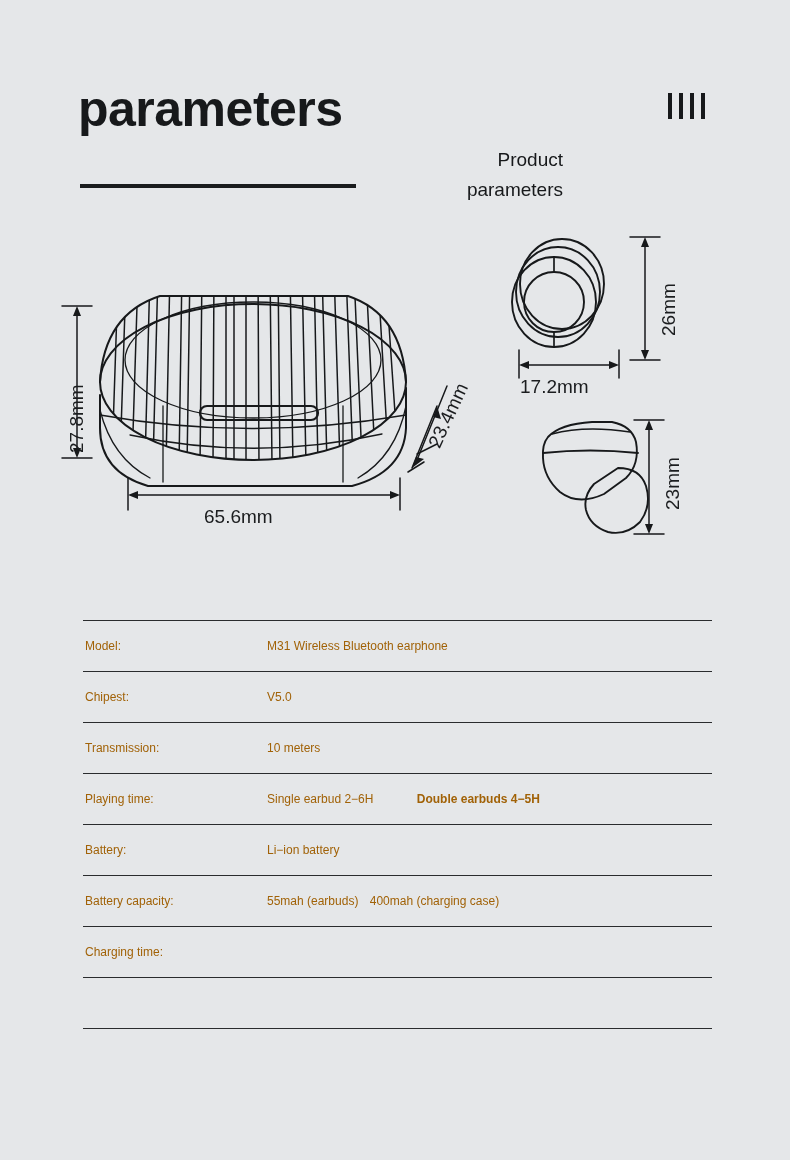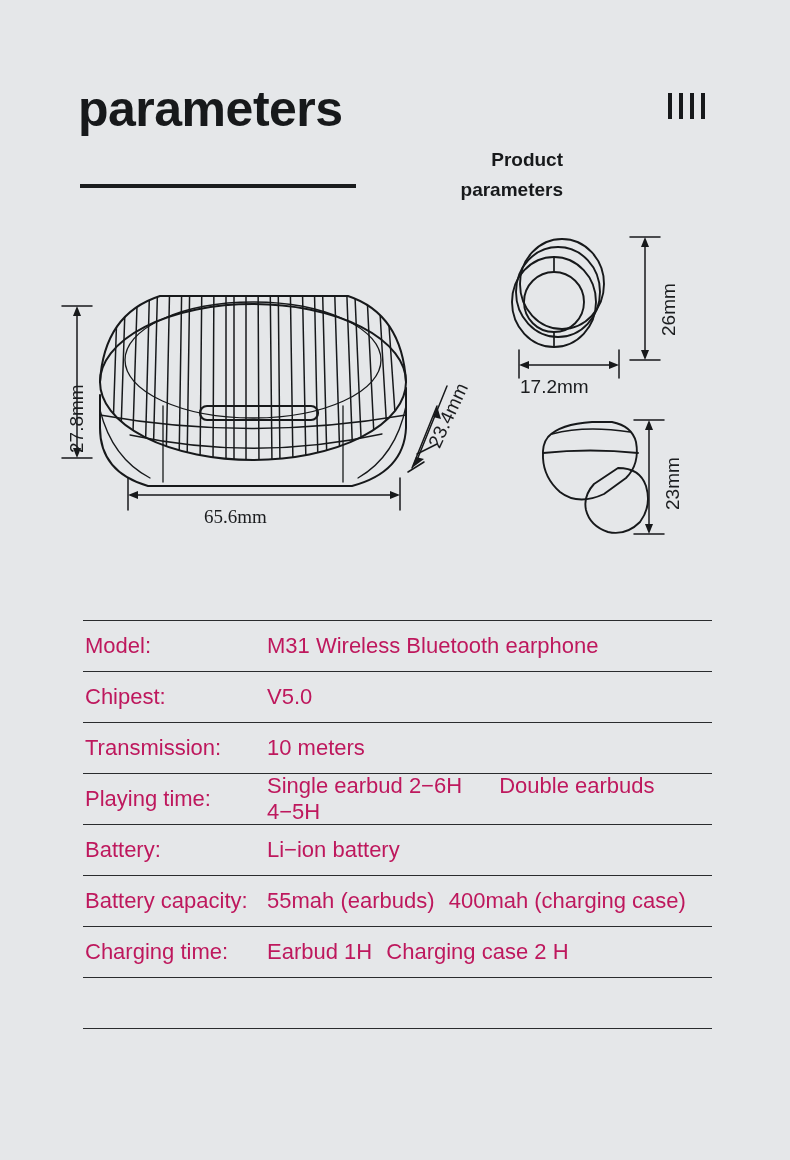--- a/index.html
+++ b/index.html
@@ -53,21 +53,21 @@
     height: 26px;
     background: #17191b;
   }
   .header-sub {
     position: absolute;
     right: 78px;
     top: 145px;
     width: 220px;
     text-align: right;
     font-size: 19px;
-    font-weight: 700;
+    font-weight: 400;
     line-height: 1.6;
     color: #17191b;
   }
   .header-sub div { display: block; }
 
   
   .diagram {
     position: absolute;
     left: 0;
     top: 210px;
@@ -89,31 +89,31 @@
     position: absolute;
     left: 83px;
     top: 620px;
     width: 629px;
   }
   .spec-row {
     display: flex;
     align-items: center;
     height: 50px;
     border-top: 1.6px solid #2a2c2e;
-    font-size: 22px;
-    color: #be185d;
+    font-size: 12px;
+    color: #a16207;
   }
   .spec-row:last-child { border-bottom: 1.6px solid #2a2c2e; }
   .spec-key {
     width: 182px;
     flex: none;
     padding-left: 2px;
   }
   .spec-val { flex: 1; }
-  .spec-val .v2 { margin-left: 31px; }
+  .spec-val .v2 { margin-left: 40px; font-weight: bold; }
   .spec-val .v1b { margin-left: 8px; }
 </style>
 </head>
 <body>
 
 <div class="page">
 
   <div class="title">parameters</div>
   <div class="title-rule"></div>
 
@@ -258,21 +258,21 @@
           <path d="M634,324 L664,324"></path>
           <path d="M649,214 L649,320"></path>
           <path d="M649,210 L645,220 L653,220 Z" fill="#17191b" stroke="none"></path>
           <path d="M649,324 L645,314 L653,314 Z" fill="#17191b" stroke="none"></path>
         </g>
       </g>
     </svg>
 
     <div class="dim-label rot-ccw" style="left:66px; top:243px;">27.8mm</div>
 
-    <div class="dim-label" style="left:204px; top:296px;font-family:Liberation Serif, serif;">65.6mm</div>
+    <div class="dim-label" style="left:204px; top:296px;">65.6mm</div>
 
     <div class="dim-label" style="left:424px; top:232px; transform:rotate(-65deg); transform-origin:left top;">23.4mm</div>
 
     <div class="dim-label rot-ccw" style="left:658px; top:126px;">26mm</div>
 
     <div class="dim-label" style="left:520px; top:166px;text-align:right;">17.2mm</div>
 
     <div class="dim-label rot-ccw" style="left:662px; top:300px;">23mm</div>
   </div>
 
@@ -317,23 +317,19 @@
     <div class="spec-row">
       <div class="spec-key">Battery capacity:</div>
       <div class="spec-val">
         <span>55mah (earbuds)</span>
         <span class="v1b">400mah (charging case)</span>
       </div>
     </div>
 
     <div class="spec-row">
       <div class="spec-key">Charging time:</div>
-      <div class="spec-val">
-        <span>Earbud 1H</span>
-        <span class="v1b">Charging case 2 H</span>
-      </div>
     </div>
 
     <div class="spec-row">
     </div>
 
   </div>
 </div>
 
 </body></html>

